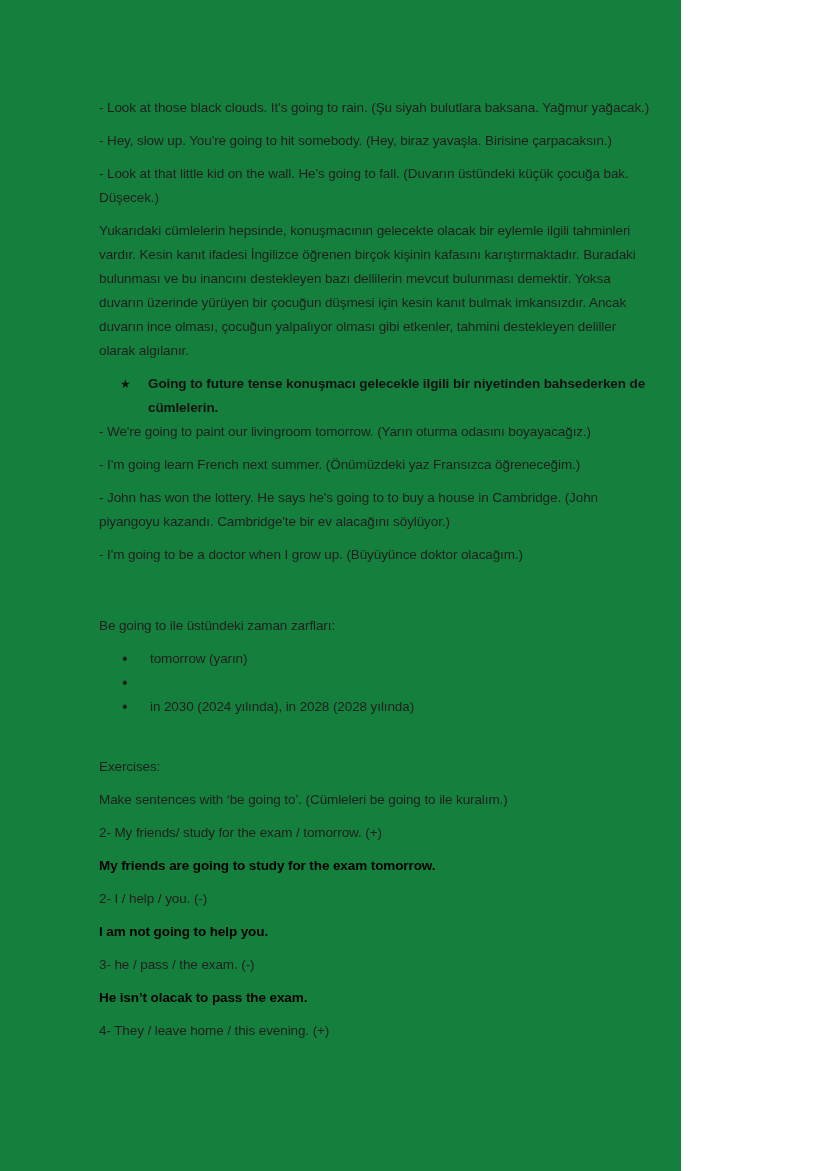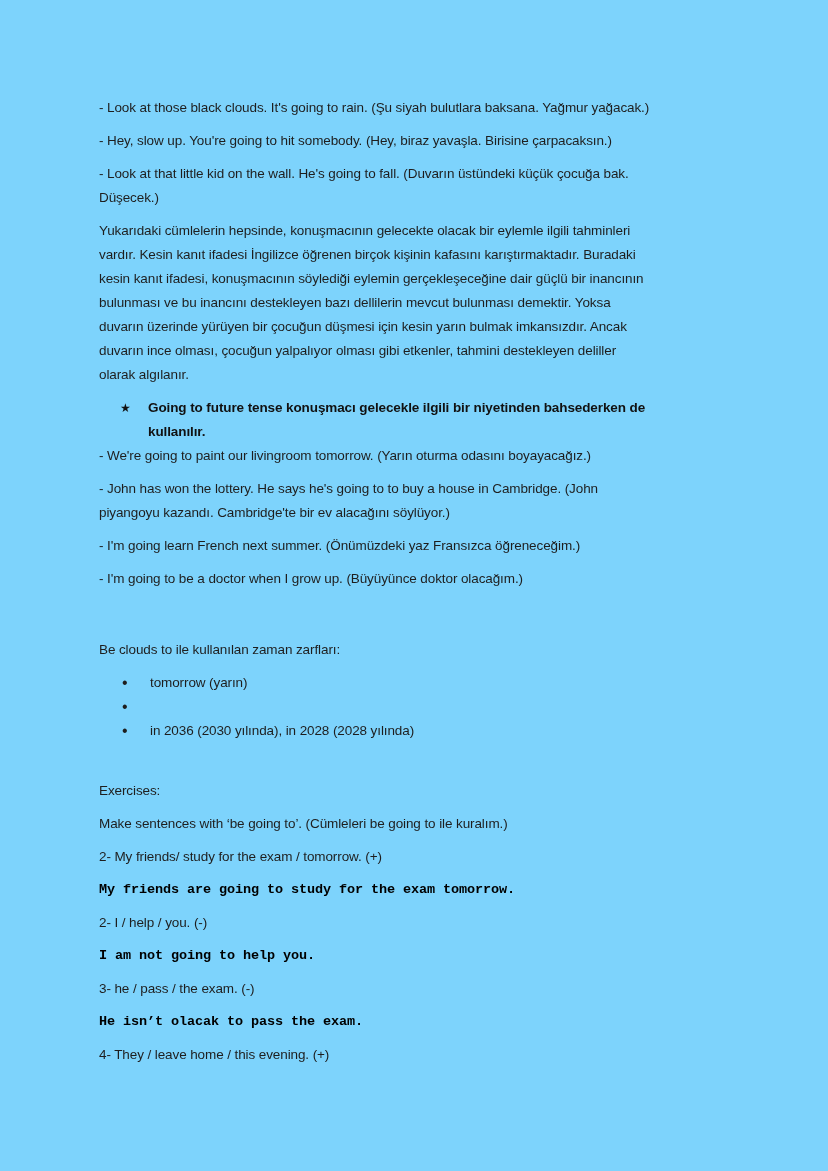--- a/index.html
+++ b/index.html
@@ -5,23 +5,23 @@
   html, body {
     margin: 0;
     padding: 0;
     background: #ffffff;
     width: 828px;
     height: 1171px;
     overflow: hidden;
   }
   .page {
     position: relative;
-    width: 828px;
+    width: 681px;
     height: 1171px;
-    background: #7dd3fc;
+    background: #15803d;
     box-sizing: border-box;
     padding: 96px 78px 0 99px;
     font-family: "Liberation Sans", "DejaVu Sans", sans-serif;
     font-size: 13.5px;
     letter-spacing: -0.1px;
     line-height: 24px;
     color: #1e1e1e;
   }
   .para { margin: 0 0 9px 0; }
   .para .line { white-space: nowrap; }
@@ -47,21 +47,21 @@
   .bullet-list { margin: 0 0 9px 0; padding-left: 23px; }
   .bullet-item { display: flex; }
   .bullet-item .marker {
     width: 28px;
     flex: 0 0 28px;
     font-size: 16px;
     line-height: 24px;
   }
   .bullet-item .bullet-text { white-space: nowrap; text-align: center; }
 
-  .bold { font-weight: 700; color: #000000; font-family: Liberation Mono, monospace; }
+  .bold { font-weight: 700; color: #000000; }
 
   .spacer-lg { height: 38px; }
   .spacer-md { height: 27px; }
 </style>
 </head>
 <body>
 
 <div class="page">
 
   <div class="para">
@@ -73,69 +73,68 @@
   </div>
 
   <div class="para two-line">
     <div class="line">- Look at that little kid on the wall. He's going to fall. (Duvarın üstündeki küçük çocuğa bak.</div>
     <div class="line">Düşecek.)</div>
   </div>
 
   <div class="para">
     <div class="line">Yukarıdaki cümlelerin hepsinde, konuşmacının gelecekte olacak bir eylemle ilgili tahminleri</div>
     <div class="line">vardır. Kesin kanıt ifadesi İngilizce öğrenen birçok kişinin kafasını karıştırmaktadır. Buradaki</div>
-    <div class="line">kesin kanıt ifadesi, konuşmacının söylediği eylemin gerçekleşeceğine dair güçlü bir inancının</div>
     <div class="line">bulunması ve bu inancını destekleyen bazı dellilerin mevcut bulunması demektir. Yoksa</div>
-    <div class="line">duvarın üzerinde yürüyen bir çocuğun düşmesi için kesin yarın bulmak imkansızdır. Ancak</div>
+    <div class="line">duvarın üzerinde yürüyen bir çocuğun düşmesi için kesin kanıt bulmak imkansızdır. Ancak</div>
     <div class="line">duvarın ince olması, çocuğun yalpalıyor olması gibi etkenler, tahmini destekleyen deliller</div>
     <div class="line">olarak algılanır.</div>
   </div>
 
   <div class="star-note">
     <span class="marker">★</span>
     <div class="note-text">
       <div class="line">Going to future tense konuşmacı gelecekle ilgili bir niyetinden bahsederken de</div>
-      <div class="line">kullanılır.</div>
+      <div class="line">cümlelerin.</div>
     </div>
   </div>
 
   <div class="para">
     <div class="line">- We're going to paint our livingroom tomorrow. (Yarın oturma odasını boyayacağız.)</div>
   </div>
 
+  <div class="para">
+    <div class="line">- I'm going learn French next summer. (Önümüzdeki yaz Fransızca öğreneceğim.)</div>
+  </div>
+
   <div class="para two-line">
     <div class="line">- John has won the lottery. He says he's going to to buy a house in Cambridge. (John</div>
     <div class="line">piyangoyu kazandı. Cambridge'te bir ev alacağını söylüyor.)</div>
-  </div>
-
-  <div class="para">
-    <div class="line">- I'm going learn French next summer. (Önümüzdeki yaz Fransızca öğreneceğim.)</div>
   </div>
 
   <div class="para">
     <div class="line">- I'm going to be a doctor when I grow up. (Büyüyünce doktor olacağım.)</div>
   </div>
 
   <div class="spacer-lg"></div>
 
   <div class="para">
-    <div class="line">Be clouds to ile kullanılan zaman zarfları:</div>
+    <div class="line">Be going to ile üstündeki zaman zarfları:</div>
   </div>
 
   <div class="bullet-list">
     <div class="bullet-item">
       <span class="marker">•</span>
       <span class="bullet-text">tomorrow (yarın)</span>
     </div>
     <div class="bullet-item">
       <span class="marker">•</span>
     </div>
     <div class="bullet-item">
       <span class="marker">•</span>
-      <span class="bullet-text">in 2036 (2030 yılında), in 2028 (2028 yılında)</span>
+      <span class="bullet-text">in 2030 (2024 yılında), in 2028 (2028 yılında)</span>
     </div>
   </div>
 
   <div class="spacer-md"></div>
 
   <div class="para">
     <div class="line">Exercises:</div>
   </div>
 
   <div class="para">

